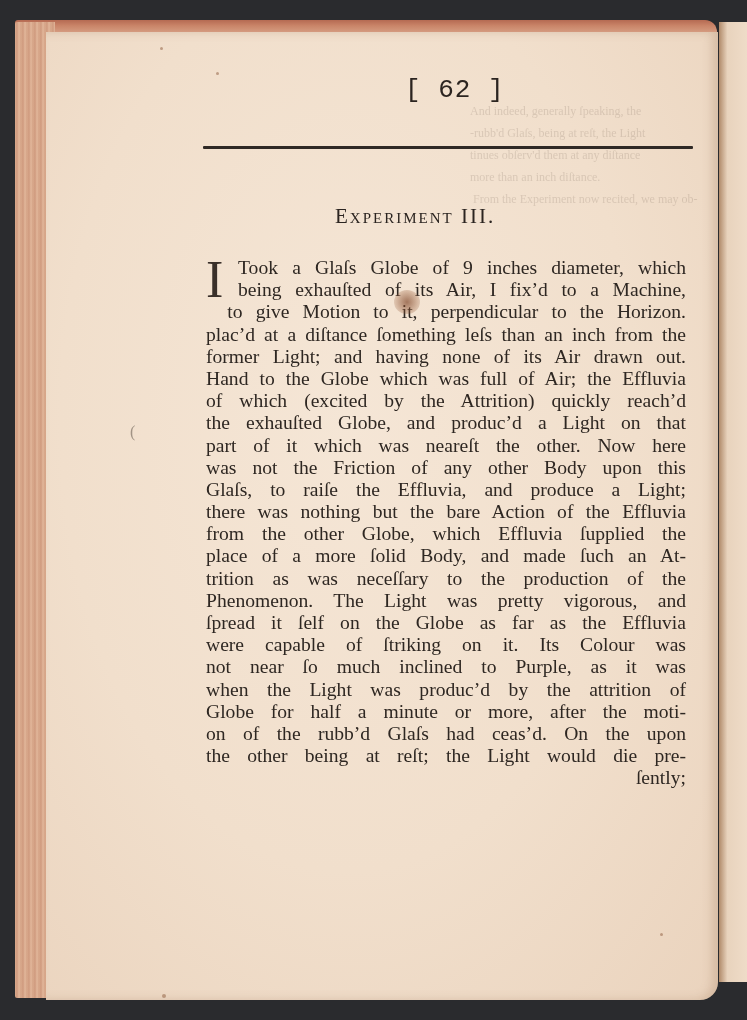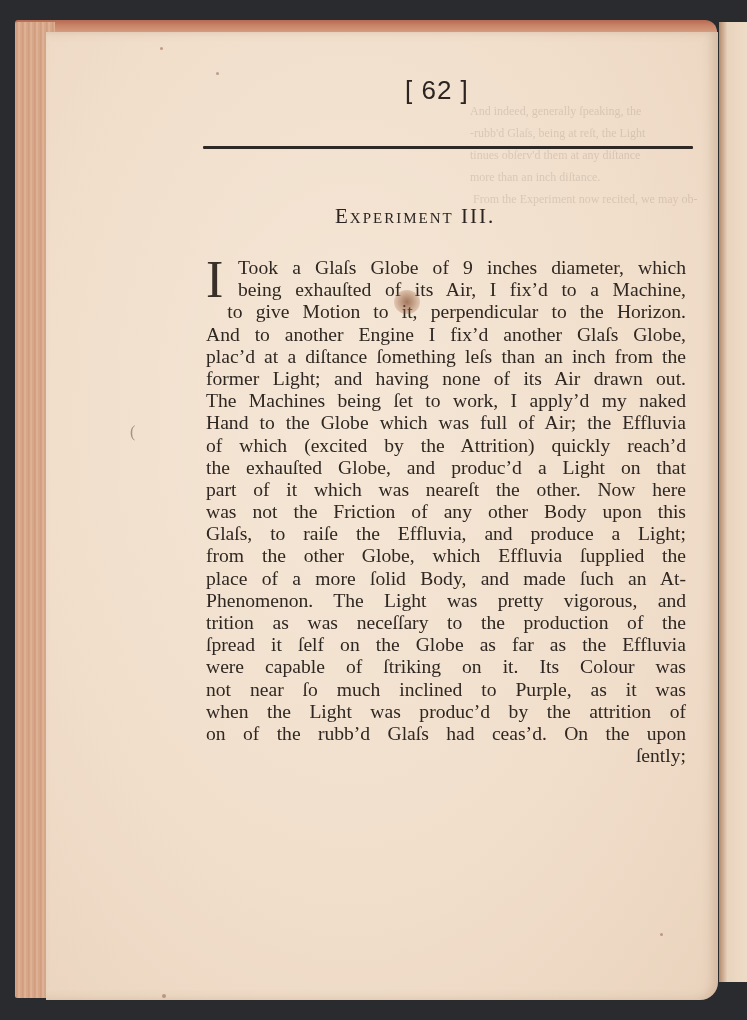--- a/index.html
+++ b/index.html
@@ -50,21 +50,21 @@
     font-family: "Liberation Serif", serif;
     font-size: 12px;
     line-height: 22px;
     white-space: pre;
     filter: blur(0.6px);
     overflow: hidden;
   }
   .header {
     position: absolute;
     left: 405px; top: 75px;
-    font-family: Liberation Sans, sans-serif;
+    font-family: Liberation Mono, monospace;
     font-size: 26px;
     color: #2b2420;
     letter-spacing: 1px;
   }
   .rule {
     position: absolute;
     left: 203px; top: 146px;
     width: 490px; height: 3px;
     background: #2f2925;
     border-radius: 1px;
@@ -141,39 +141,40 @@
   <div class="rule"></div>
   <div class="title">Experiment III.</div>
   <div class="pencil">(</div>
 
   <div class="body">
     <span class="dropcap">I</span>
     <div id="lines">
         <span class="line indent"><span>Took a Glaſs Globe of 9 inches diameter, which</span></span>
         <span class="line indent"><span>being </span><span class="it">exhauſted</span><span> of its Air, I fix’d to a Machine,</span></span>
         <span class="line"><span>to give Motion to it, perpendicular to the Horizon.</span></span>
-        <span class="line"><span>And to another Engine I fix’d another Glaſs Globe,</span></span>
         <span class="line"><span>plac’d at a diſtance ſomething leſs than an inch from the</span></span>
         <span class="line"><span>former Light; and </span><span class="it">having none of its Air drawn out.</span></span>
-        <span class="line"><span>The Machines being ſet to work, I apply’d my naked</span></span>
         <span class="line"><span>Hand to the Globe which </span><span class="it">was full of Air</span><span>; the Effluvia</span></span>
         <span class="line"><span>of which (excited by the Attrition) quickly reach’d</span></span>
         <span class="line"><span>the </span><span class="it">exhauſted</span><span> Globe, and </span><span class="it">produc’d a Light</span><span> on that</span></span>
         <span class="line"><span>part of it which was neareſt the other. Now here</span></span>
         <span class="line"><span>was not the Friction of any other Body upon this</span></span>
         <span class="line"><span>Glaſs, to raiſe the Effluvia, and produce a Light;</span></span>
+        <span class="line"><span>there was nothing </span><span class="it">but the bare Action of the Effluvia</span></span>
         <span class="line"><span class="it">from the other Globe</span><span>, which Effluvia ſupplied the</span></span>
         <span class="line"><span>place of a more ſolid Body, and made ſuch an At-</span></span>
+        <span class="line"><span>trition as was neceſſary to the production of the</span></span>
         <span class="line"><span>Phenomenon. The Light was pretty vigorous, and</span></span>
-        <span class="line"><span>trition as was neceſſary to the production of the</span></span>
         <span class="line"><span>ſpread it ſelf on the Globe as far as the Effluvia</span></span>
         <span class="line"><span>were capable of ſtriking on it. Its Colour was</span></span>
         <span class="line"><span>not near ſo much inclined to </span><span class="it">Purple</span><span>, as it was</span></span>
         <span class="line"><span>when the Light was produc’d by the attrition of</span></span>
+        <span class="line"><span>Globe for half a minute or more, after the moti-</span></span>
         <span class="line"><span>on of the rubb’d Glaſs had ceas’d. On the upon</span></span>
+        <span class="line"><span>the other being at reſt; the Light would die pre-</span></span>
         <span class="line right"><span>ſently;</span></span>
       </div>
   </div>
 
   <div class="stain"></div>
   <div class="spot" style="left:160px;top:47px;width:3px;height:3px;"></div>
   <div class="spot" style="left:216px;top:72px;width:3px;height:3px;"></div>
   <div class="spot" style="left:162px;top:994px;width:4px;height:4px;"></div>
   <div class="spot" style="left:660px;top:933px;width:3px;height:3px;"></div>
 </div>

